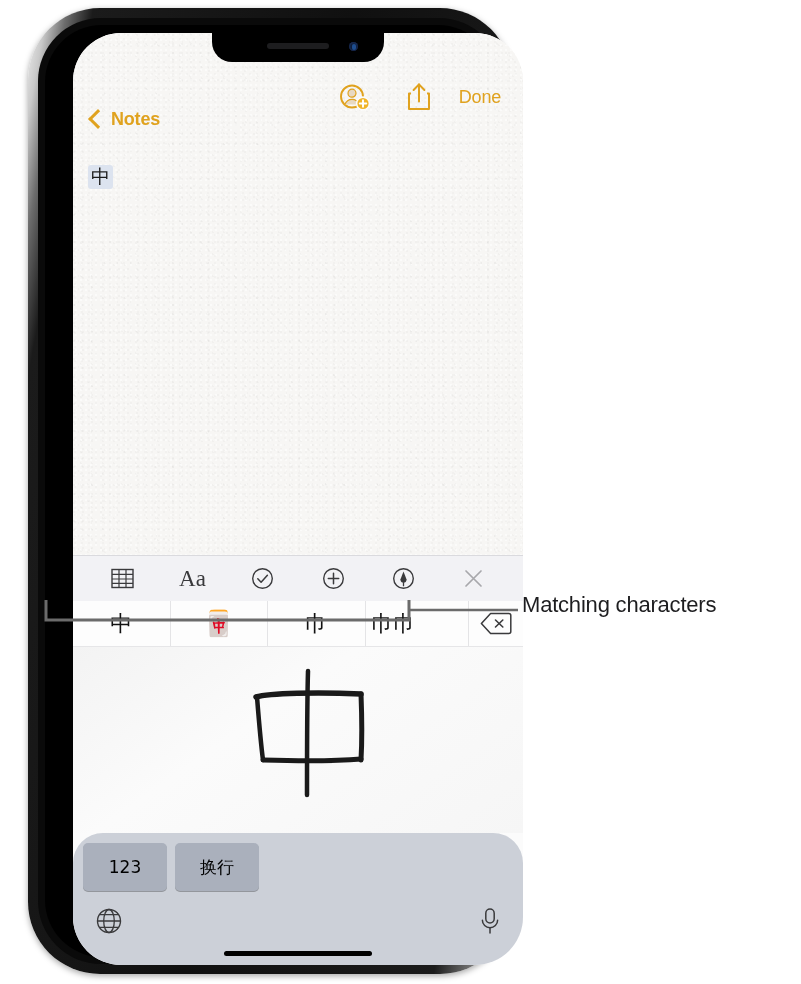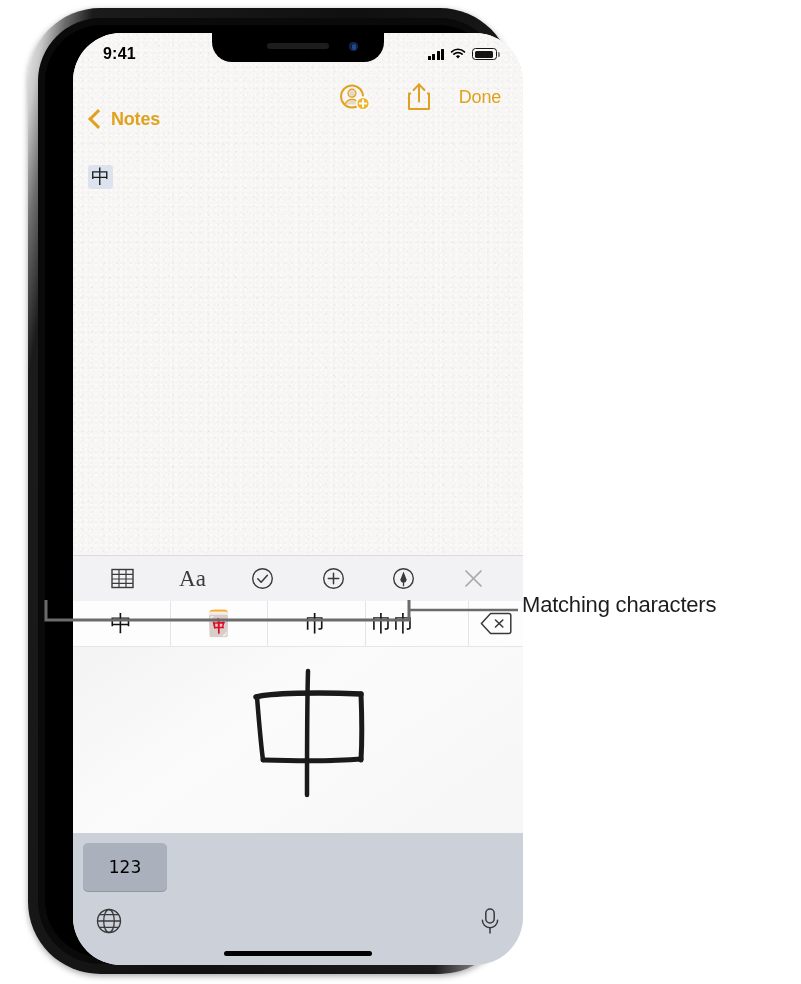--- a/index.html
+++ b/index.html
@@ -348,20 +348,21 @@
   
   .key-row {
     position: absolute;
     left: 0; top: 800px;
     width: 100%;
     height: 132px;
     background: #ccd0d8;
     z-index: 7;
     box-sizing: border-box;
     padding: 10px 10px 0 10px;
+    border-radius: 30px;
   }
   .keys {
     display: flex;
     align-items: stretch;
     gap: 8px;
     height: 48px;
   }
   .key {
     border-radius: 5px;
     display: flex;
@@ -437,41 +438,20 @@
 
     <div class="screen">
 
       <div class="paper" style="position:absolute;left:0;top:0;width:100%;height:522px;"></div>
 
       <div class="notch">
         <div class="notch-speaker"></div>
         <div class="notch-cam"></div>
       </div>
 
-      <div class="statusbar">
-        <div class="sb-time">9:41</div>
-        <div class="sb-right">
-          <span class="sig-bars">
-            <i></i>
-              <i></i>
-              <i></i>
-              <i></i>
-          </span>
-          <span style="display:flex;align-items:center;">
-            <svg width="16" height="12" viewBox="0 0 16 12">
-              <path d="M8 10.6 5.9 8.3a3.1 3.1 0 0 1 4.2 0L8 10.6z" fill="#000"></path>
-              <path d="M3.9 6.2a6 6 0 0 1 8.2 0" stroke="#000" stroke-width="1.7" fill="none" stroke-linecap="round"></path>
-              <path d="M1.6 3.8a9.3 9.3 0 0 1 12.8 0" stroke="#000" stroke-width="1.7" fill="none" stroke-linecap="round"></path>
-            </svg>
-          </span>
-          <span class="battery">
-            <span class="battery-fill"></span>
-          </span>
-        </div>
-      </div>
 
       <div class="navbar">
         <div class="nav-back">
           <span class="chev"></span>
           <span class="nav-back-label">Notes</span>
         </div>
         <div class="nav-spacer"></div>
         <div class="nav-icons">
           <span style="display:flex;">
             <svg width="32" height="28" viewBox="0 0 32 28">
@@ -557,20 +537,21 @@
 
           <path d="M288 47 C289 72, 289 96, 288 113" fill="none" stroke="#1a1a1a" stroke-width="5" stroke-linecap="round"></path>
 
           <path d="M235 24 C234 60, 234 110, 234 148" fill="none" stroke="#1a1a1a" stroke-width="4.5" stroke-linecap="round"></path>
         </svg>
       </div>
 
       <div class="key-row">
         <div class="keys">
           <div class="key dark key-123">123</div>
+          <div class="key dark key-return">换行</div>
         </div>
         <div class="key-bottom">
           <span class="kb-icon">
             <svg width="28" height="28" viewBox="0 0 28 28">
               <circle cx="14" cy="14" r="11.5" fill="none" stroke="#3a3a3c" stroke-width="1.4"></circle>
               <ellipse cx="14" cy="14" rx="5.3" ry="11.5" fill="none" stroke="#3a3a3c" stroke-width="1.3"></ellipse>
               <path d="M2.5 14h23M4.6 7.6h18.8M4.6 20.4h18.8" stroke="#3a3a3c" stroke-width="1.3"></path>
             </svg>
           </span>
           <span class="kb-icon">

